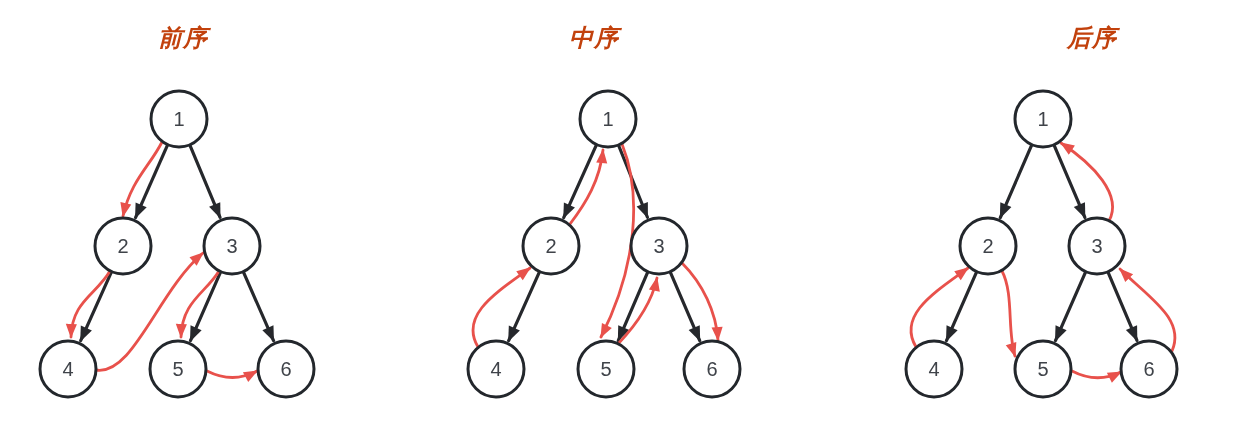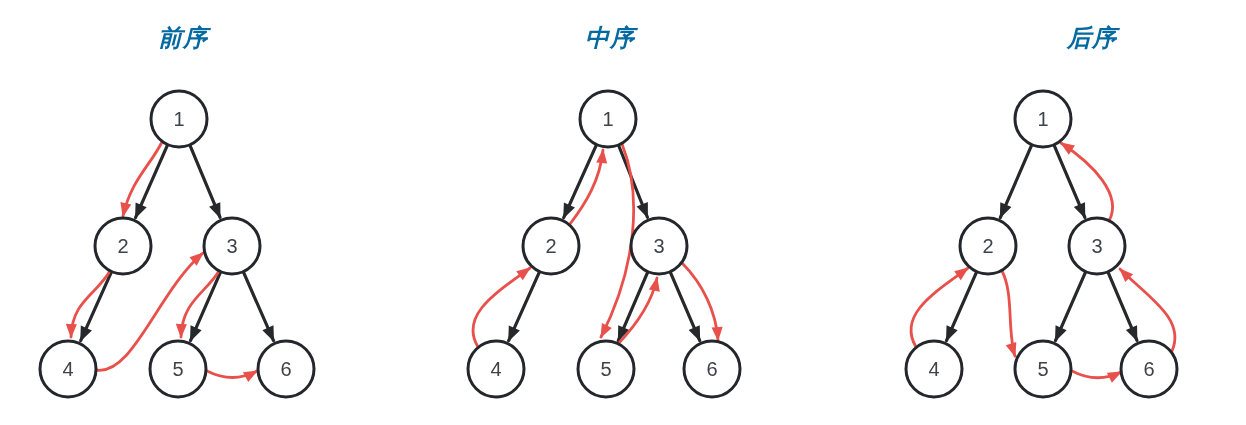--- a/index.html
+++ b/index.html
@@ -10,40 +10,40 @@
     font-family:"Liberation Sans", sans-serif;
     overflow:hidden;
   }
   .tree-title{
     position:absolute;
     top:22px;
     transform:translateX(-50%);
     font-size:24px;
     font-weight:bold;
     font-style:italic;
-    color:#0369a1;
+    color:#c2410c;
     letter-spacing:1px;
     white-space:nowrap;
   }
   svg{position:absolute;left:0;top:0;}
   .edge{fill:none;stroke-linecap:round;}
   .tarrow{fill:none;stroke-linecap:round;}
   .node{stroke-linejoin:round;}
   .nlabel{
     font-family:"Liberation Sans", sans-serif;
     font-size:20px;
     text-anchor:middle;
   }
 </style>
 </head>
 <body>
 
 <div class="stage">
   <div class="tree-title" style="left:183px">前序</div>
-  <div class="tree-title" style="left:610px">中序</div>
+  <div class="tree-title" style="left:594px">中序</div>
   <div class="tree-title" style="left:1092px">后序</div>
   <svg id="diagram-svg" width="1246" height="425" viewBox="0 0 1246 425">
       <defs>
         <marker id="ah-black" markerUnits="userSpaceOnUse" markerWidth="16" markerHeight="14" viewBox="0 0 13 12" refX="12" refY="6" orient="auto">
           <path d="M0,0.8 L13,6 L0,11.2 Z" fill="#26282c"></path>
         </marker>
         <marker id="ah-red" markerUnits="userSpaceOnUse" markerWidth="15" markerHeight="13" viewBox="0 0 12 11" refX="11" refY="5.5" orient="auto">
           <path d="M0,0.8 L12,5.5 L0,10.2 Z" fill="#e8514b"></path>
         </marker>
       </defs>

